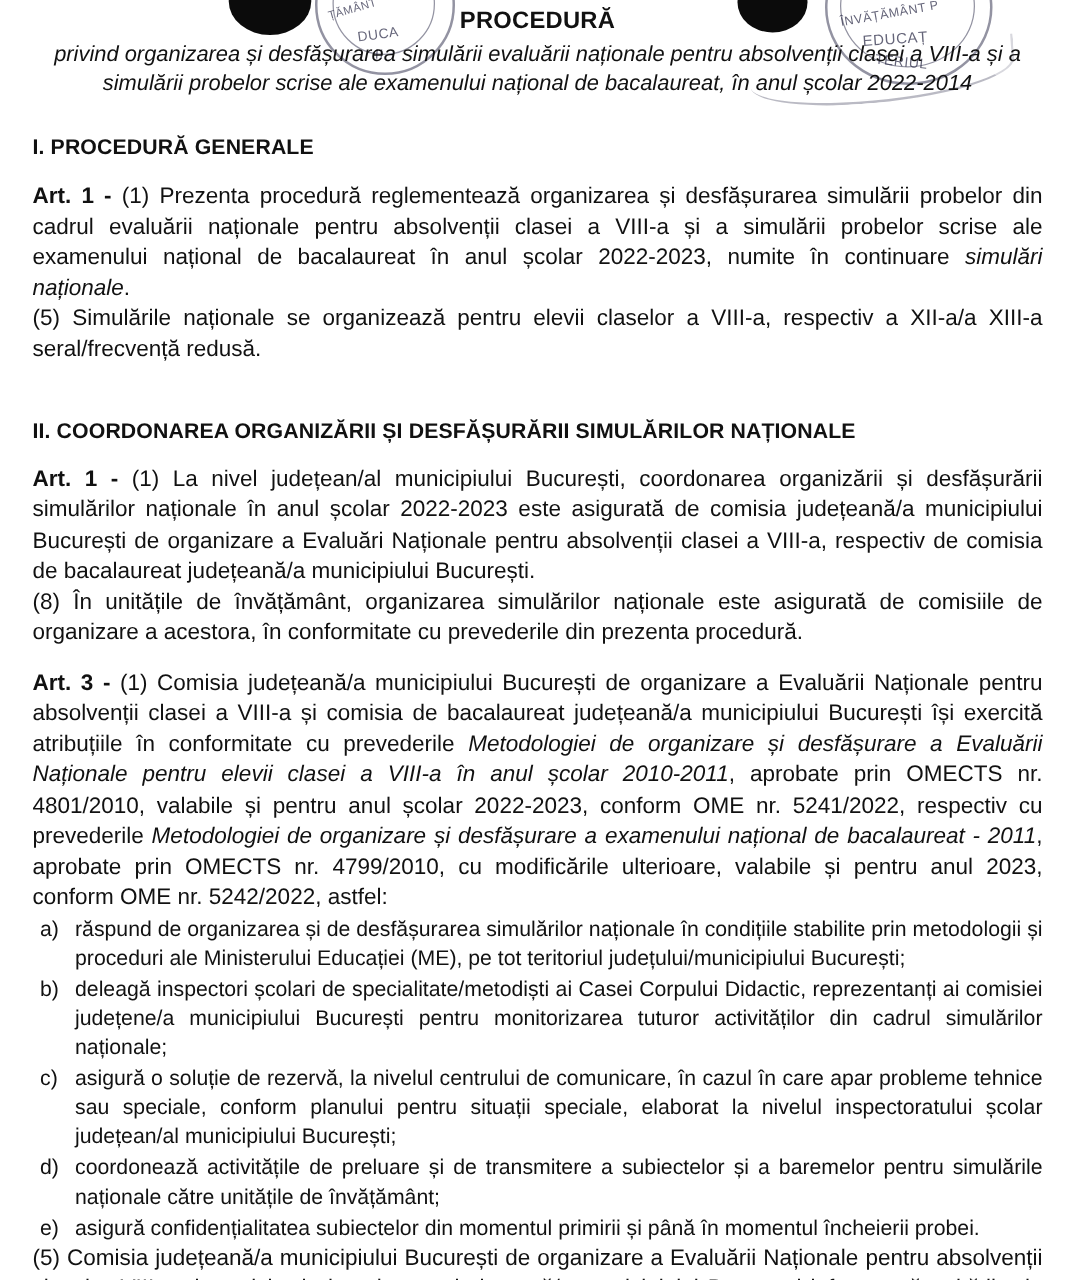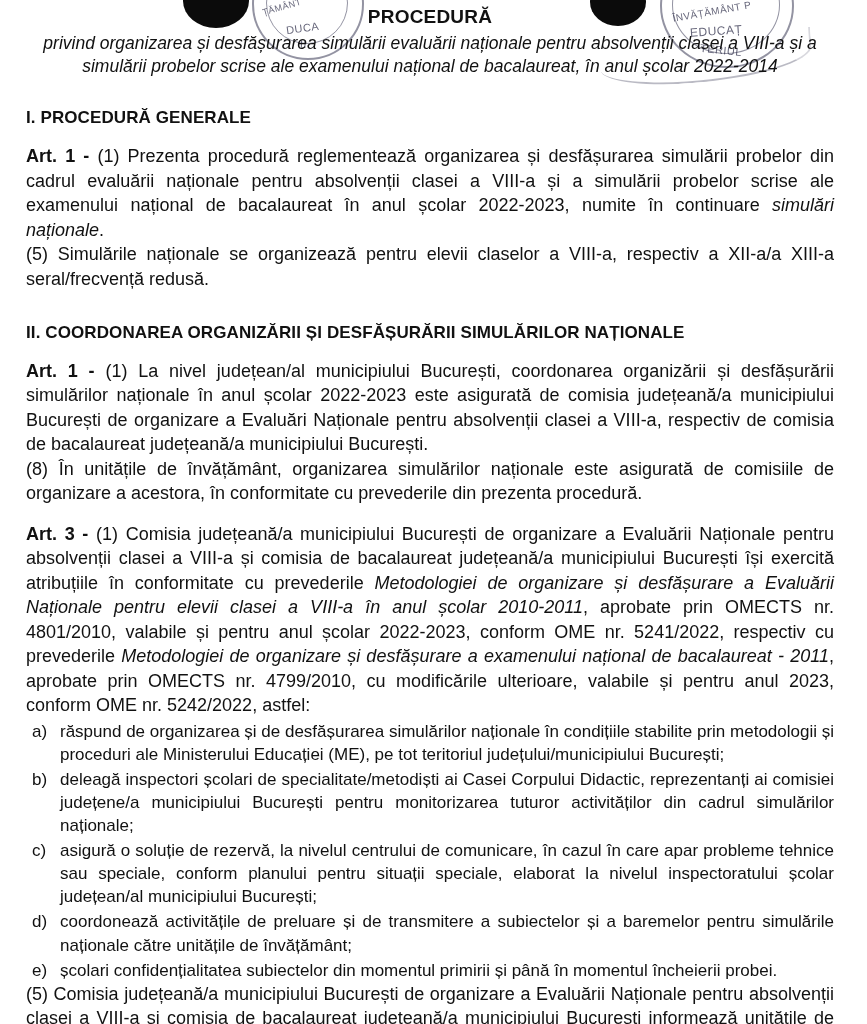--- a/index.html
+++ b/index.html
@@ -95,21 +95,21 @@
     line-height: 1.32;
     margin: 4px 0 0 0;
   }
   h2.section {
     font-size: 17px;
     font-weight: bold;
     margin: 30px 0 0 0;
     letter-spacing: .1px;
   }
   h2.section.tight {
-    margin-top: 32px;
+    margin-top: 44px;
   }
   p.para {
     font-size: 18px;
     line-height: 1.36;
     margin: 16px 0 0 0;
     text-align: justify;
     text-justify: inter-word;
   }
   p.para.sub {
     margin-top: 0;
@@ -201,20 +201,20 @@
       <li>
         <span class="mark">c)</span>
         <span>asigură o soluție de rezervă, la nivelul centrului de comunicare, în cazul în care apar probleme tehnice sau speciale, conform planului pentru situații speciale, elaborat la nivelul inspectoratului școlar județean/al municipiului București;</span>
       </li>
       <li>
         <span class="mark">d)</span>
         <span>coordonează activitățile de preluare și de transmitere a subiectelor și a baremelor pentru simulările naționale către unitățile de învățământ;</span>
       </li>
       <li>
         <span class="mark">e)</span>
-        <span>școlari confidențialitatea subiectelor din momentul primirii și până în momentul încheierii probei.</span>
+        <span>asigură confidențialitatea subiectelor din momentul primirii și până în momentul încheierii probei.</span>
       </li>
     </ol>
 
     <p class="para sub">(5) Comisia județeană/a municipiului București de organizare a Evaluării Naționale pentru absolvenții clasei a VIII-a și comisia de bacalaureat județeană/a municipiului București informează unitățile de învățământ gimnazial și liceal din subordine cu privire la aplicarea</p>
 
   </div>
 </div>
 
 </body></html>

